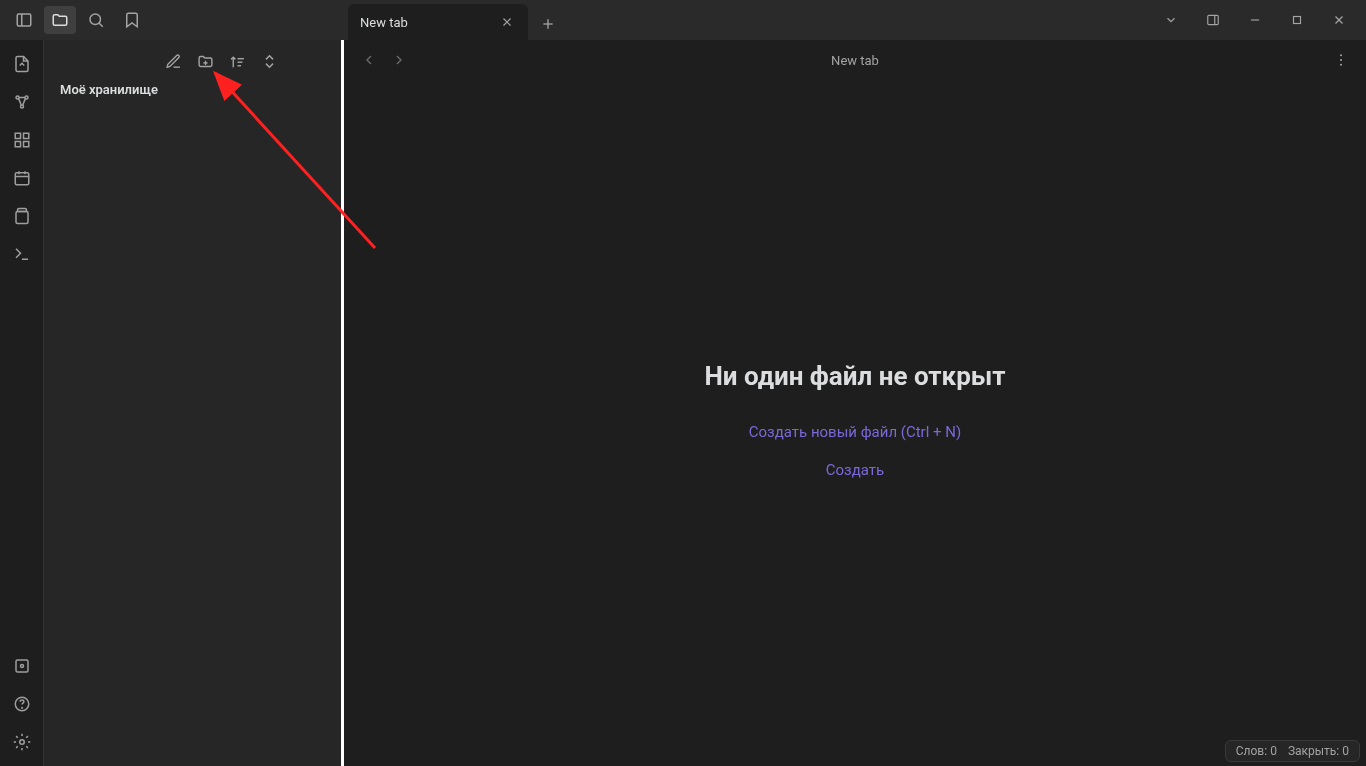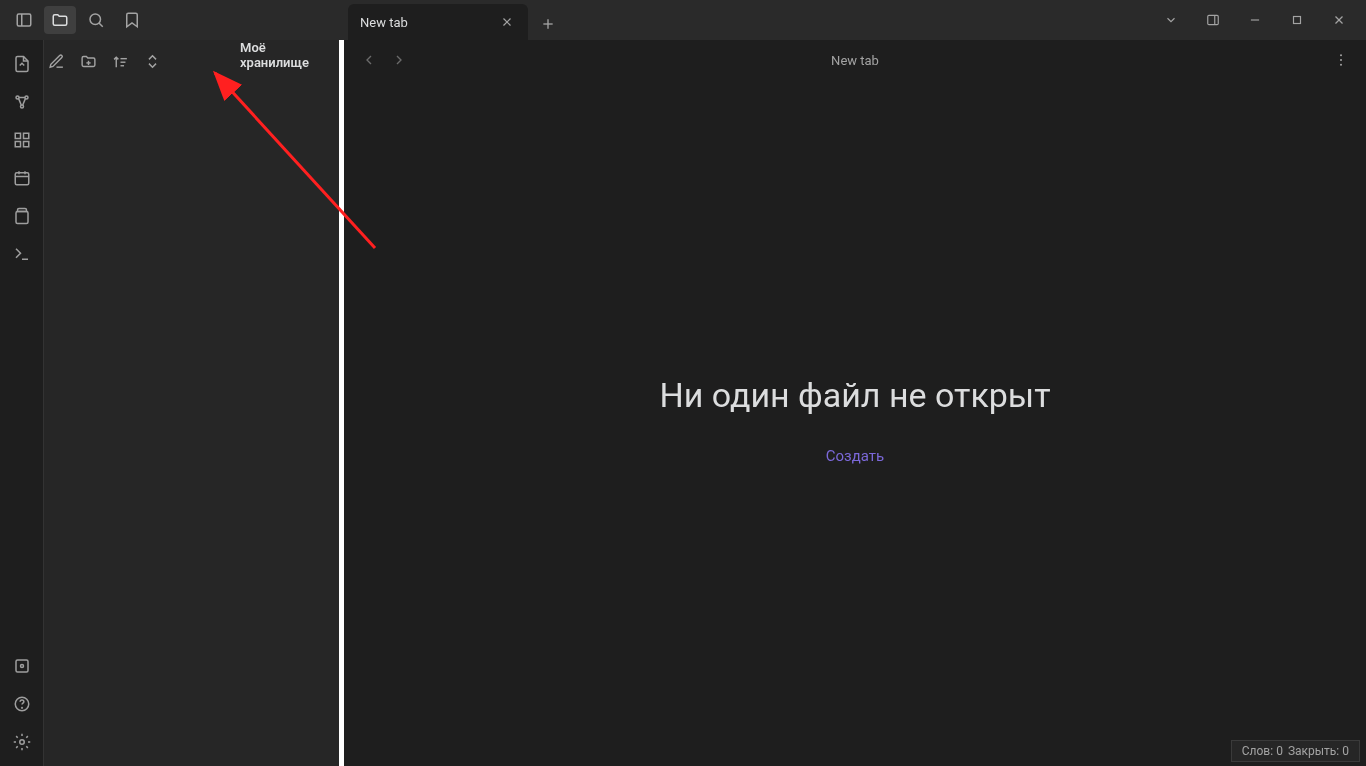--- a/index.html
+++ b/index.html
@@ -135,23 +135,22 @@
   cursor: pointer;
   border-radius: 4px;
 }
 .ribbon-icon svg { width: 18px; height: 18px; }
 
 
 .sidebar {
   width: 300px;
   background: #262626;
   display: flex;
-  flex-direction: row;
-  border-right: 5px solid #ffffff;
-  justify-content: space-between;
+  flex-direction: column;
+  border-right: 3px solid #ffffff;
 }
 .sidebar-actions {
   height: 42px;
   display: flex;
   align-items: center;
   justify-content: flex-end;
   gap: 8px;
   padding-right: 60px;
 }
 .sidebar-action-icon {
@@ -220,45 +219,45 @@
 
 .empty-state {
   flex: 1;
   display: flex;
   flex-direction: column;
   align-items: center;
   justify-content: center;
   gap: 8px;
 }
 .empty-heading {
-  font-size: 34px;
-  font-weight: 400;
+  font-size: 26px;
+  font-weight: 700;
   color: #dcddde;
   margin-bottom: 18px;
 }
 .empty-link {
   font-size: 15px;
   color: #7b68d9;
   cursor: pointer;
   padding: 6px 0;
 }
 
 
 .statusbar {
   position: absolute;
   bottom: 4px;
   right: 6px;
   background: #262626;
   border: 1px solid #3a3a3a;
-  border-radius: 0;
+  border-radius: 6px;
   padding: 3px 10px;
   font-size: 12px;
   color: #a3a3a3;
   display: flex;
-  gap: 5px;
+  gap: 11px;
 }
 
 
 .annotation-arrow {
   position: absolute;
   top: 58px;
   left: 190px;
   pointer-events: none;
   z-index: 100;
 }
@@ -464,20 +463,21 @@
         <svg viewBox="0 0 24 24" fill="currentColor">
             <circle cx="12" cy="5" r="1.5"></circle>
             <circle cx="12" cy="12" r="1.5"></circle>
             <circle cx="12" cy="19" r="1.5"></circle>
           </svg>
       </div>
     </div>
 
     <div class="empty-state">
       <div class="empty-heading">Ни один файл не открыт</div>
+      <div class="empty-link">Создать новый файл (Ctrl + N)</div>
       <div class="empty-link">Создать</div>
     </div>
   </div>
 </div>
 
 <div class="statusbar">
   <span>
     <span>Слов:</span> <span>0</span>
   </span>
   <span>

